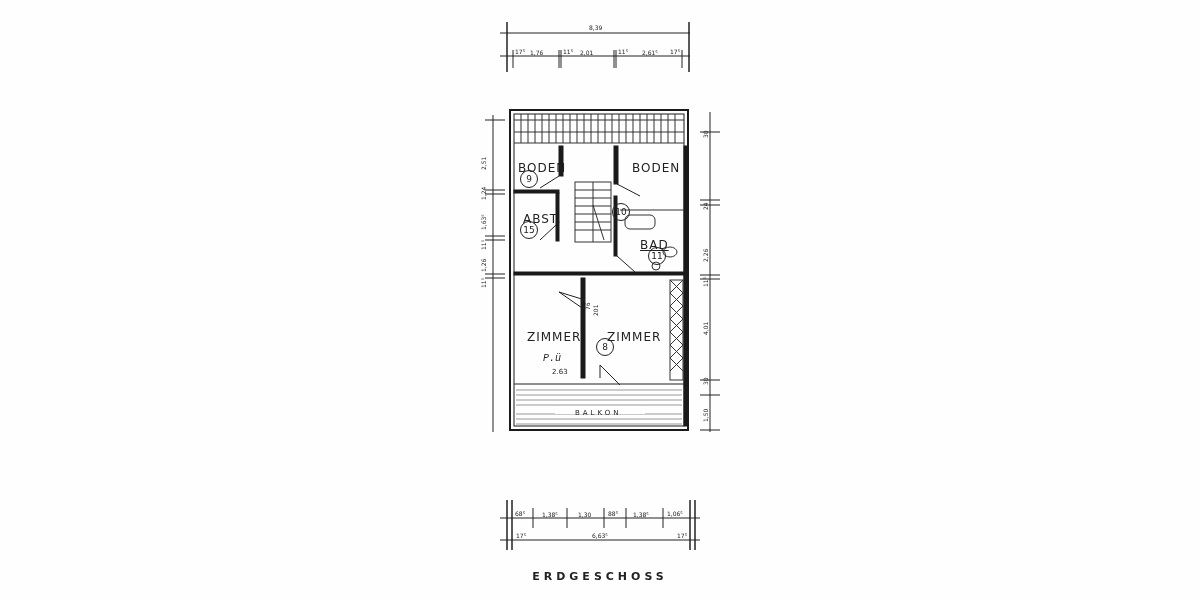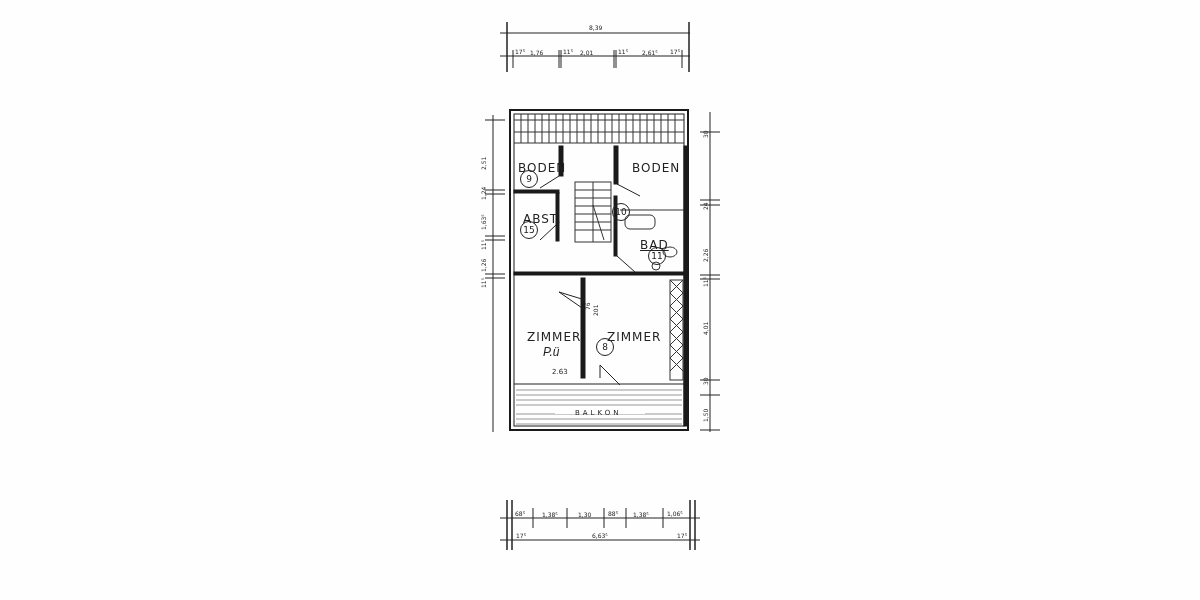--- a/index.html
+++ b/index.html
@@ -212,25 +212,26 @@
 <span class="lbl" style="left:527px;top:330px;">ZIMMER</span>
 
 <span class="lbl" style="left:607px;top:330px;">ZIMMER</span>
 <span class="num" style="left:596px;top:338px;">8</span>
 
 <span class="lbl" style="left:575px;top:409px;font-size:7px;letter-spacing:3px;">BALKON</span>
 
 <span class="vdim" style="left:584px;top:310px;">76</span>
 <span class="vdim" style="left:592px;top:316px;">201</span>
 <span class="dim" style="left:537px;top:368px;font-size:7px;margin-left:15px;">2.63</span>
-<span class="dim" style="left:543px;top:345px;font-size:12px;font-family:Liberation Sans, sans-serif;font-style:italic;">P.ü</span>
+<span class="dim" style="left:543px;top:353px;font-size:10px;font-family:Liberation Mono, monospace;font-style:italic;">P.ü</span>
 
 <span class="dim" style="left:515px;top:510px;">68⁵</span>
 <span class="dim" style="left:542px;top:511px;">1,38⁵</span>
 <span class="dim" style="left:578px;top:511px;">1,30</span>
 <span class="dim" style="left:608px;top:510px;">88⁵</span>
 <span class="dim" style="left:633px;top:511px;">1,38⁵</span>
 <span class="dim" style="left:667px;top:510px;">1,06⁵</span>
 <span class="dim" style="left:516px;top:532px;">17⁵</span>
 <span class="dim" style="left:592px;top:532px;">6,63⁵</span>
 <span class="dim" style="left:677px;top:532px;">17⁵</span>
 
+<div class="title">ERDGESCHOSS</div>
 </div>
 
 </body></html>

